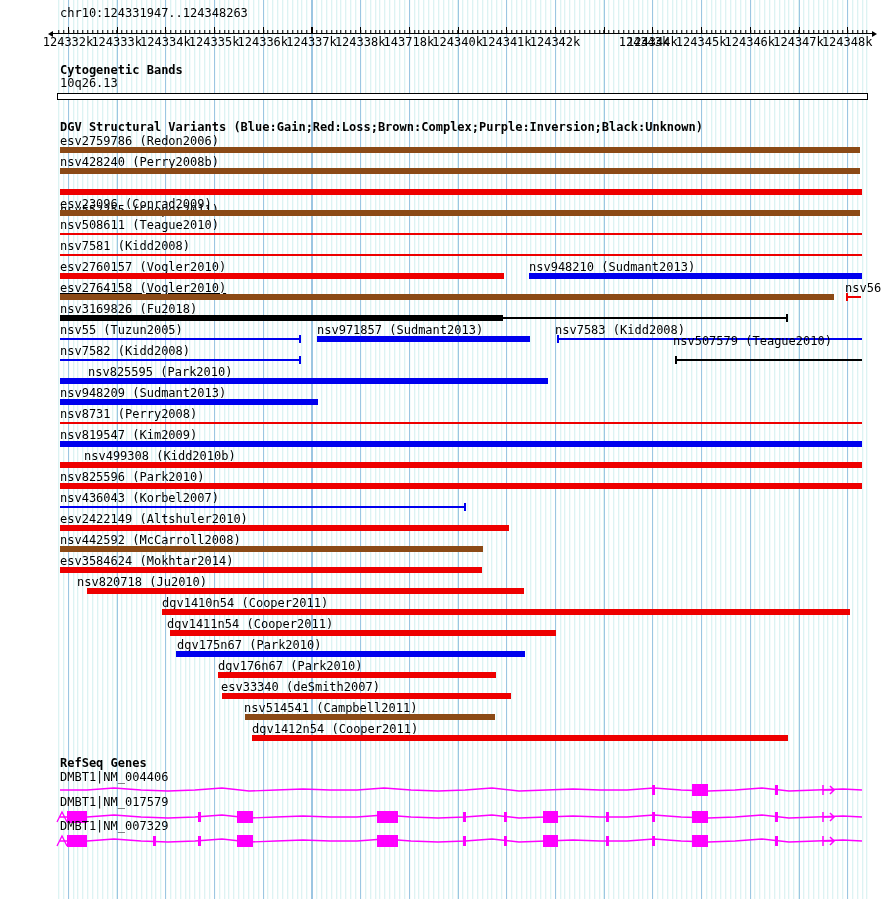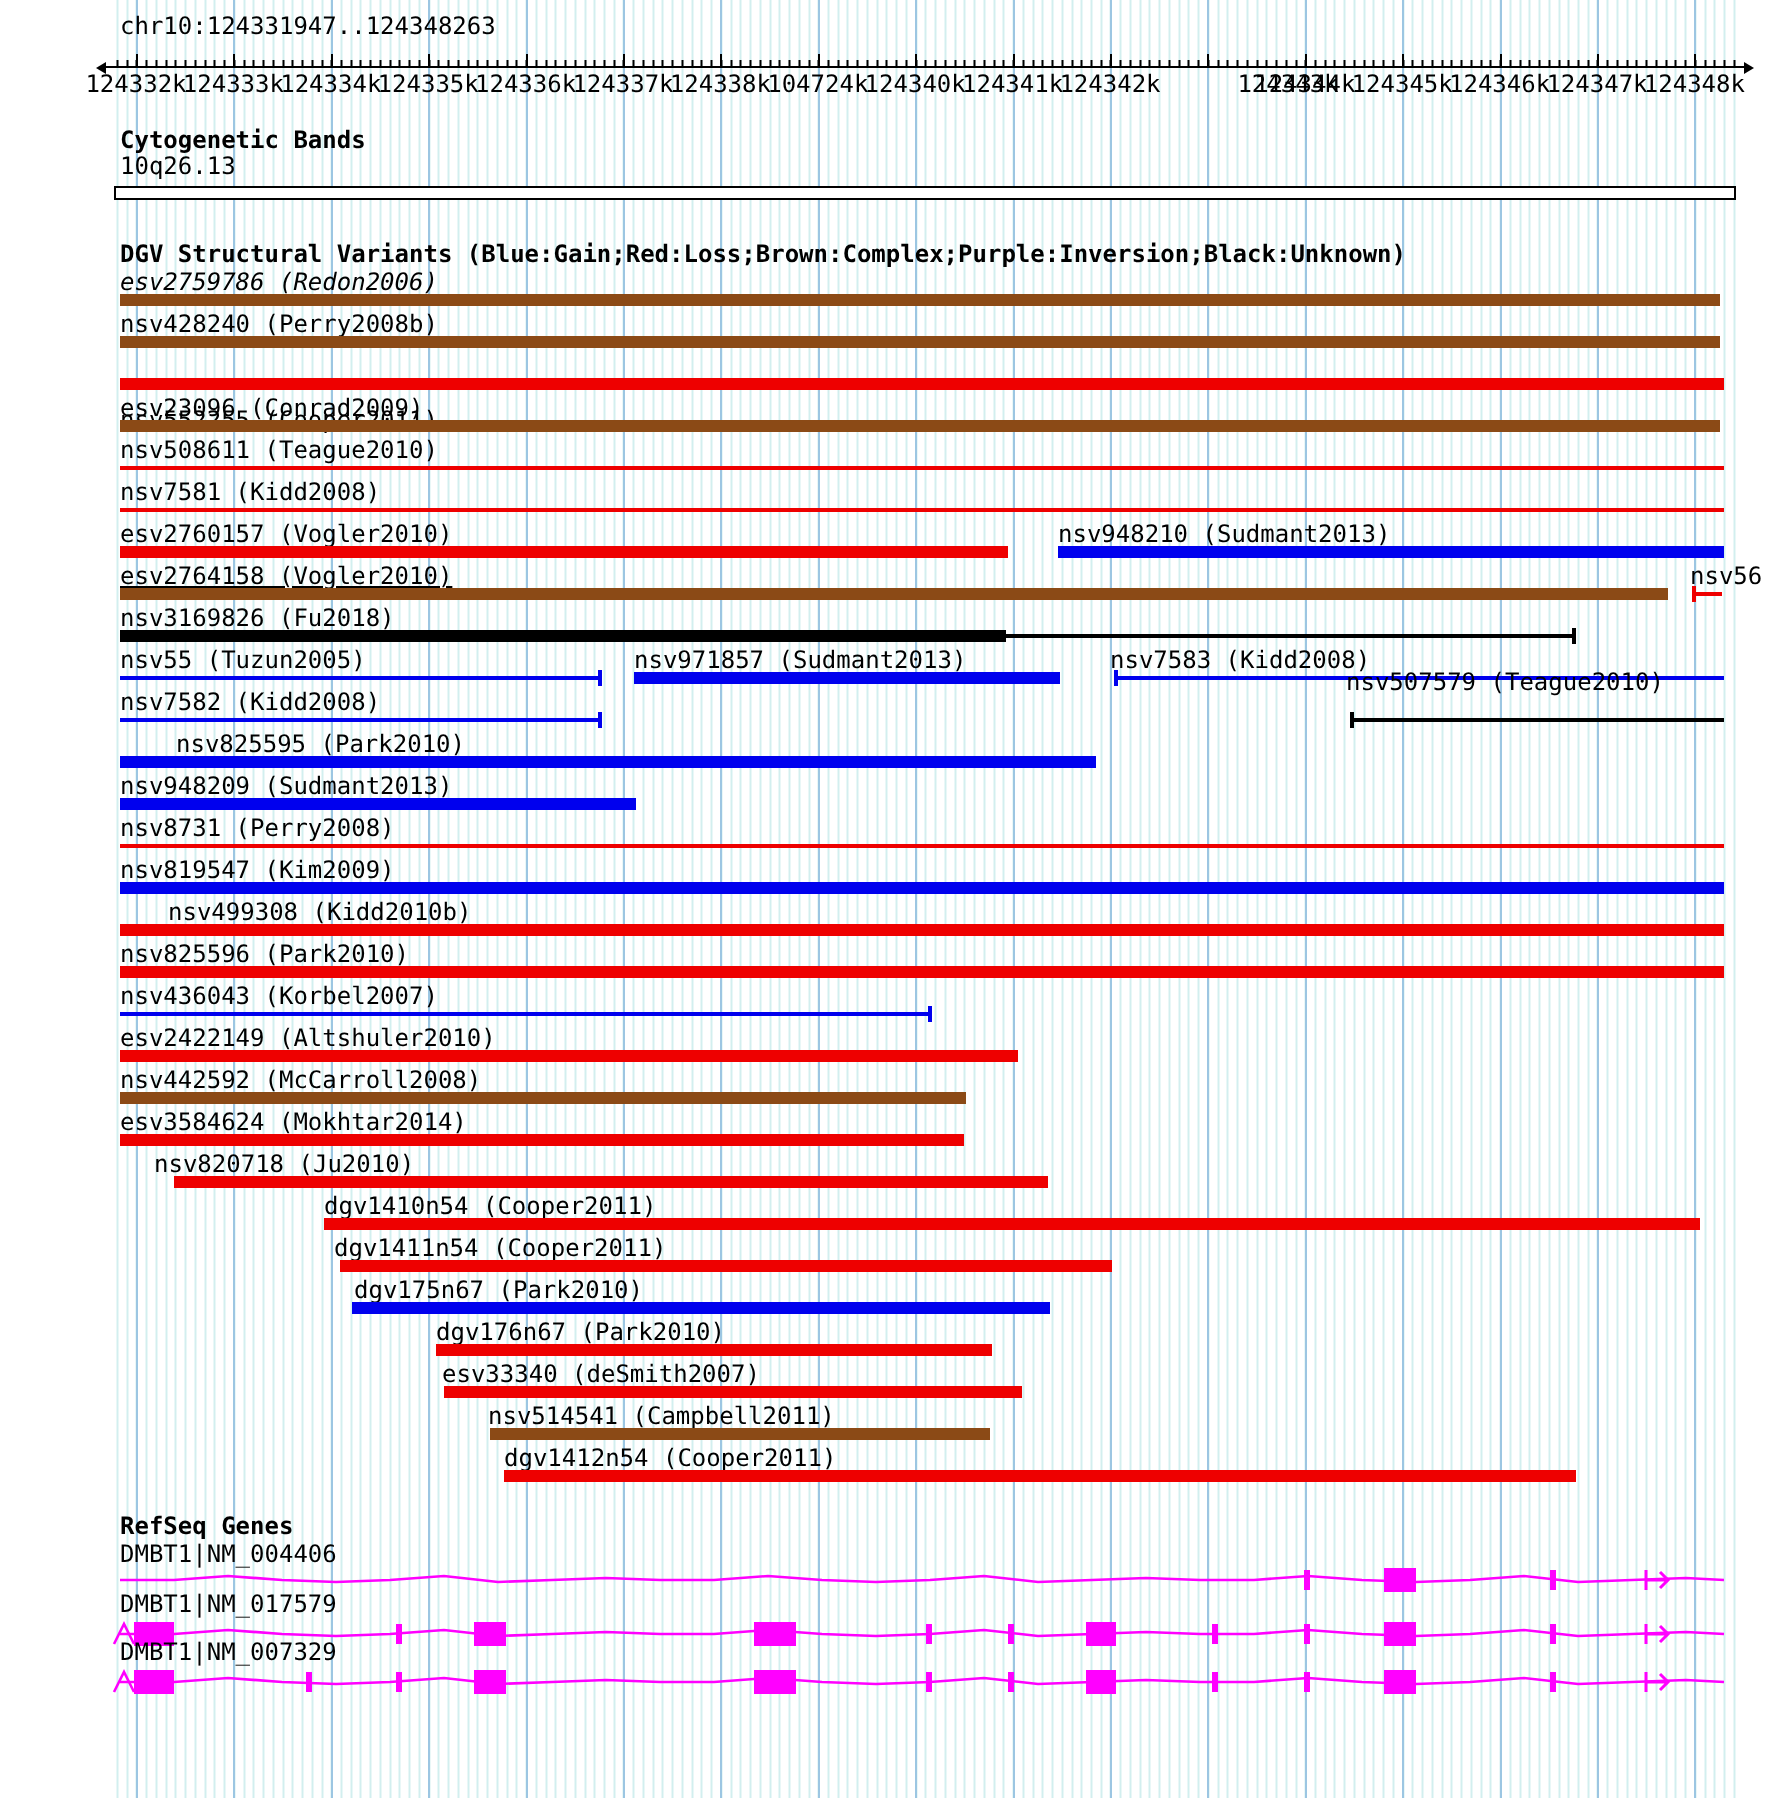--- a/index.html
+++ b/index.html
@@ -44,40 +44,40 @@
   <div class="abs arrow-l"></div>
   <div class="abs arrow-r"></div>
   <div id="ruler-labels">
       <div class="tickLbl" style="left: 38px;">124332k</div>
       <div class="tickLbl" style="left: 86.7px;">124333k</div>
       <div class="tickLbl" style="left: 135.4px;">124334k</div>
       <div class="tickLbl" style="left: 184.1px;">124335k</div>
       <div class="tickLbl" style="left: 232.8px;">124336k</div>
       <div class="tickLbl" style="left: 281.5px;">124337k</div>
       <div class="tickLbl" style="left: 330.2px;">124338k</div>
-      <div class="tickLbl" style="left: 378.9px;">104724k</div>
+      <div class="tickLbl" style="left: 378.9px;">143718k</div>
       <div class="tickLbl" style="left: 427.6px;">124340k</div>
       <div class="tickLbl" style="left: 476.3px;">124341k</div>
       <div class="tickLbl" style="left: 525px;">124342k</div>
       <div class="tickLbl" style="left: 582px; margin-left: 32px;">124343k</div>
       <div class="tickLbl" style="left: 622.4px;">124344k</div>
       <div class="tickLbl" style="left: 671.1px;">124345k</div>
       <div class="tickLbl" style="left: 719.8px;">124346k</div>
       <div class="tickLbl" style="left: 768.5px;">124347k</div>
       <div class="tickLbl" style="left: 817.2px;">124348k</div>
     </div>
 </div>
 
 <div class="lbl bold" style="left:60px;top:65px;">Cytogenetic Bands</div>
 <div class="lbl" style="left:60px;top:78px;">10q26.13</div>
 <div id="cytoband-rect" class="abs"></div>
 
 <div class="lbl bold" style="left:60px;top:122px;">DGV Structural Variants (Blue:Gain;Red:Loss;Brown:Complex;Purple:Inversion;Black:Unknown)</div>
 <div id="dgv-rows">
-    <div class="lbl" style="left: 60px; top: 136px; font-style: italic;">esv2759786 (Redon2006)</div>
+    <div class="lbl" style="left: 60px; top: 136px;">esv2759786 (Redon2006)</div>
     <div class="bar" style="left: 60px; top: 147px; width: 800px; height: 6px; background: rgb(139, 74, 22);"></div>
     <div class="lbl" style="left: 60px; top: 157px;">nsv428240 (Perry2008b)</div>
     <div class="bar" style="left: 60px; top: 168px; width: 800px; height: 6px; background: rgb(139, 74, 22);"></div>
     <div class="lbl" style="left: 60px; top: 178px; margin-top: 27px;">nsv552255 (Cooper2011)</div>
     <div class="bar" style="left: 60px; top: 189px; width: 802px; height: 6px; background: rgb(238, 0, 0);"></div>
     <div class="lbl" style="left: 60px; top: 199px;">esv23096 (Conrad2009)</div>
     <div class="bar" style="left: 60px; top: 210px; width: 800px; height: 6px; background: rgb(139, 74, 22);"></div>
     <div class="lbl" style="left: 60px; top: 220px;">nsv508611 (Teague2010)</div>
     <div class="bar" style="left: 60px; top: 233px; width: 802px; height: 2px; background: rgb(238, 0, 0);"></div>
     <div class="lbl" style="left: 60px; top: 241px;">nsv7581 (Kidd2008)</div>

